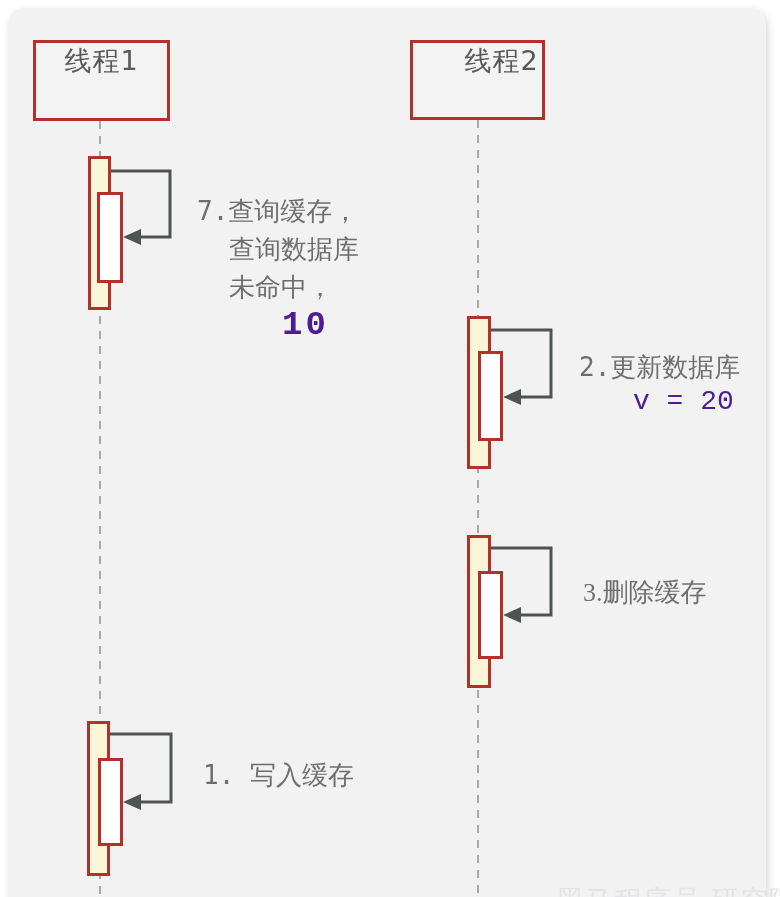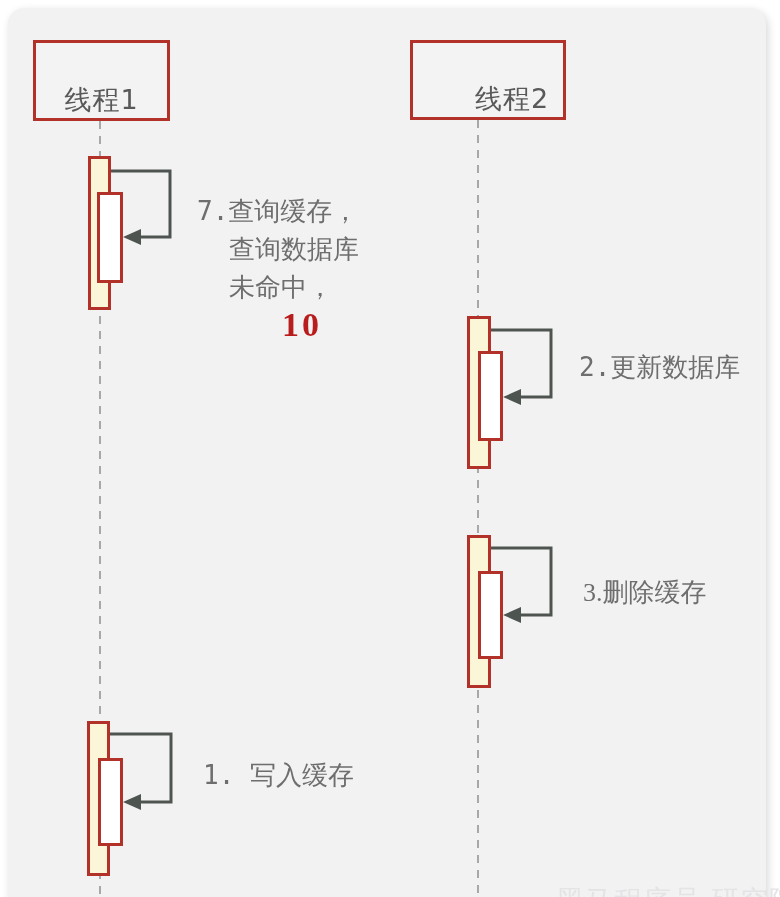--- a/index.html
+++ b/index.html
@@ -27,28 +27,28 @@
     pointer-events: none;
   }
   .lifelines { z-index: 1; }
   .arrows    { z-index: 3; }
   .actor {
     position: absolute;
     z-index: 2;
     border: 3px solid #b23129;
     background: #f3f3f4;
     display: flex;
-    align-items: flex-end;
+    align-items: flex-start;
     justify-content: center;
     font-size: 27px;
     color: #595959;
     letter-spacing: 1px;
   }
   .actor-1 { left: 33px;  top: 40px; width: 137px; height: 81px; }
-  .actor-2 { left: 410px; top: 40px; width: 156px; height: 80px; padding-left: 48px; }
+  .actor-2 { left: 410px; top: 40px; width: 135px; height: 80px; padding-left: 48px; }
   .bar {
     position: absolute;
     z-index: 2;
     border: 3px solid #b23129;
   }
   .bar.outer { background: #fcf6d9; }
   .bar.inner { background: #ffffff; }
   .a1-outer { left: 88px;  top: 156px; width: 23px; height: 154px; }
   .a1-inner { left: 97px;  top: 192px; width: 26px; height: 91px;  }
   .a2-outer { left: 467px; top: 316px; width: 24px; height: 153px; }
@@ -67,22 +67,22 @@
     white-space: nowrap;
   }
   .note .indent { padding-left: 32px; }
   .note-1 { left: 197px; top: 192px; }
   .note-2 { left: 579px; top: 348px; }
   .note-3 { left: 583px; top: 574px; font-family: Liberation Serif, serif; }
   .note-4 { left: 203px; top: 756px; }
   .value {
     position: absolute;
     z-index: 4;
-    font-family: Liberation Serif, serif;
-    color: #b91c1c;
+    font-family: Liberation Mono, monospace;
+    color: #4c1d95;
     white-space: nowrap;
     text-align: center;
   }
   .value-1 {
     left: 282px; top: 306px;
     font-size: 34px;
     font-weight: bold;
     letter-spacing: 3px;
   }
   .value-2 {
@@ -148,20 +148,21 @@
   <div class="note note-1">
     <div>7.查询缓存，</div>
     <div class="indent">查询数据库</div>
     <div class="indent">未命中，</div>
   </div>
   <div class="value value-1">10</div>
 
   <div class="note note-2">
     <div>2.更新数据库</div>
   </div>
+  <div class="value value-2">v = 20</div>
 
   <div class="note note-3">
     <div>3.删除缓存</div>
   </div>
 
   <div class="note note-4">
     <div>1. 写入缓存</div>
   </div>
 
   <div class="watermark">黑马程序员 研究院</div>

